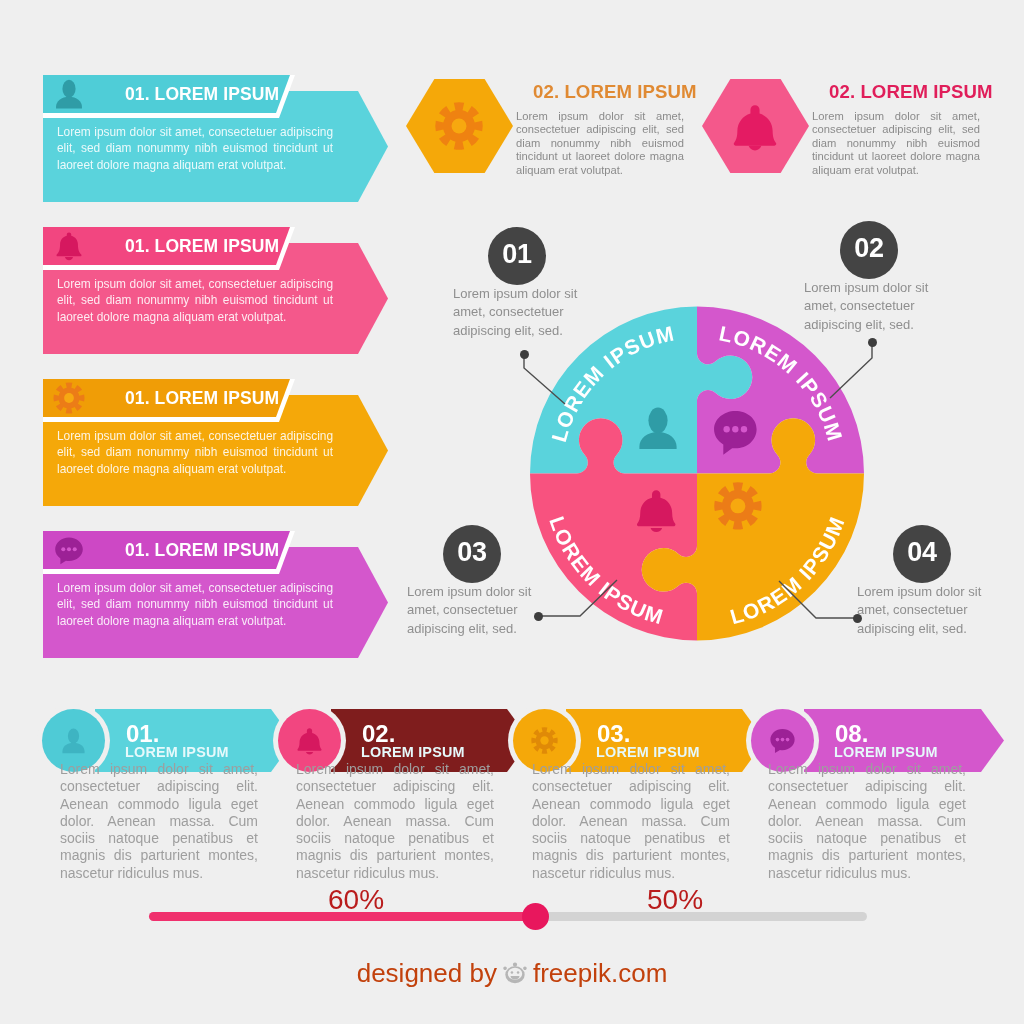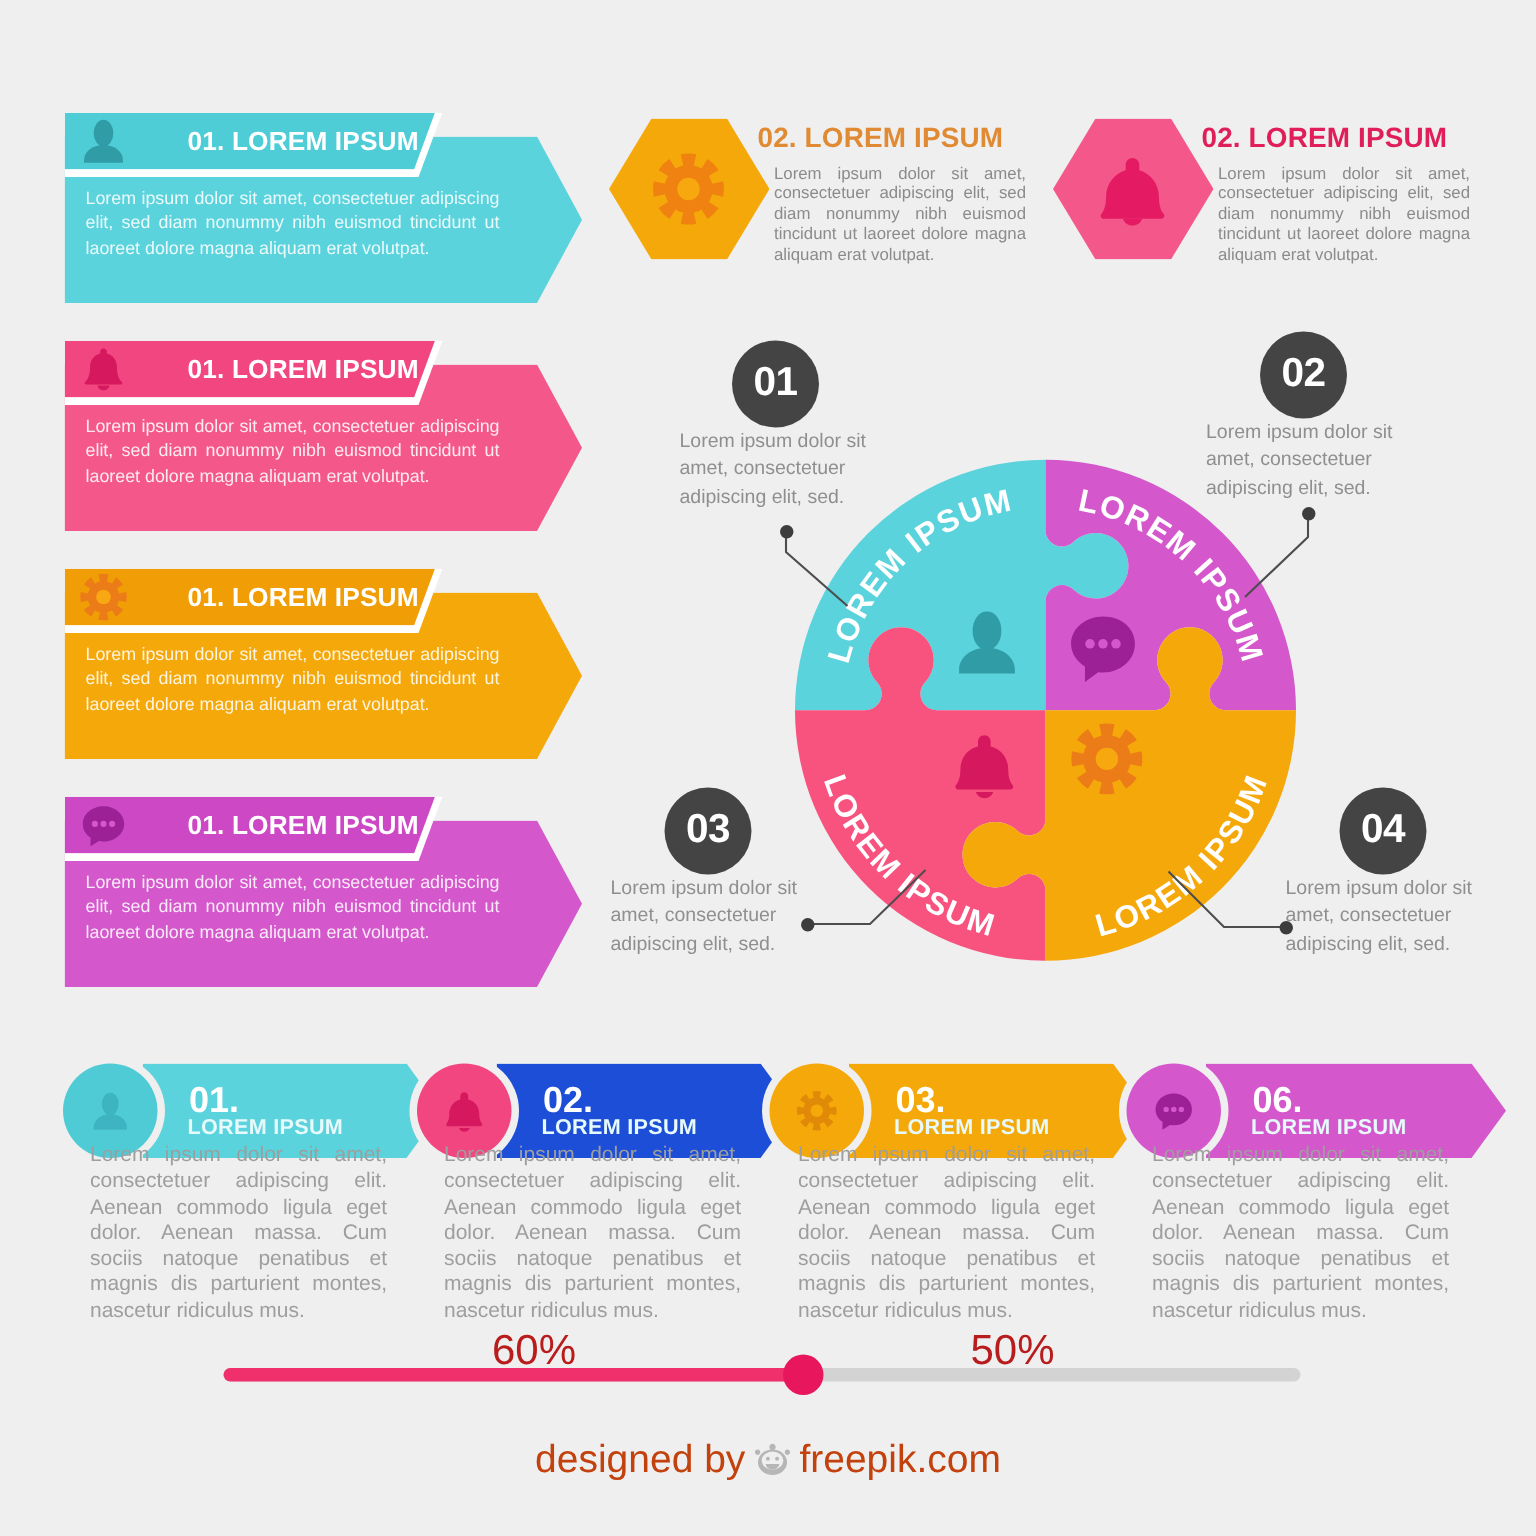--- a/index.html
+++ b/index.html
@@ -18,21 +18,21 @@
      clip-path:polygon(0 0, 247px 0, 233px 38px, 0 38px);}
   .banner .headtxt{position:absolute;left:50px;top:6px;font-size:17.5px;font-weight:bold;color:#ffffff;letter-spacing:0.1px;line-height:26px;margin-left:32px;}
   .banner .bodytxt{position:absolute;left:14px;top:33px;width:276px;font-size:11.9px;line-height:16.3px;color:rgba(255,255,255,0.88);text-align:justify;text-justify:inter-word;}
   .banner .ic{position:absolute;left:9px;top:2px;width:34px;height:34px;}
 
   
   .hexblock{position:absolute;top:79px;}
   .hexblock .hex{position:absolute;left:0;top:0;width:107px;height:94px;
      clip-path:polygon(26.5% 0%, 73.5% 0%, 100% 50%, 73.5% 100%, 26.5% 100%, 0% 50%);}
   .hexblock .hexic{position:absolute;left:27px;top:21px;width:52px;height:52px;}
-  .hexblock .htitle{position:absolute;left:99px;top:2px;font-size:18.6px;font-weight:bold;letter-spacing:0.1px;line-height:22px;white-space:nowrap;}
+  .hexblock .htitle{position:absolute;left:127px;top:2px;font-size:18.6px;font-weight:bold;letter-spacing:0.1px;line-height:22px;white-space:nowrap;}
   .hexblock .htext{position:absolute;left:110px;top:31px;width:168px;font-size:11.2px;line-height:13.4px;color:#8b8b8b;text-align:justify;text-justify:inter-word;}
 
   
   #wheel{position:absolute;left:0;top:0;width:1024px;height:1024px;}
   .ptext{font-size:21px;font-weight:bold;fill:#ffffff;letter-spacing:1.1px;}
 
   
   .numbadge{position:absolute;width:58px;height:58px;background:#444444;border-radius:50%;color:#fff;
      font-size:27px;font-weight:bold;display:flex;align-items:center;justify-content:center;letter-spacing:-0.3px;line-height:1;padding-bottom:3px;box-sizing:border-box;}
   .calltext{position:absolute;width:130px;font-size:13px;line-height:18.4px;color:#8f8f8f;}
@@ -225,21 +225,21 @@
     </div>
     <div class="sring"></div>
     <div class="scirc" style="background:#4fcbd6">
         <svg class="sic" viewBox="0 0 32 32">
         <ellipse cx="16" cy="11" rx="6.2" ry="8.3" fill="#3eb4c2"></ellipse>
         <path d="M16 18.5c-7.2 0-12.2 4.3-12.2 9.5V30h24.4v-2c0-5.2-5-9.5-12.2-9.5z" fill="#3eb4c2"></path>
       </svg>
       </div>
   </div>
   <div class="steptab" style="left:278px">
-    <div class="sbar" style="width:199px;background:#1d4ed8">
+    <div class="sbar" style="width:199px;background:#7f1d1d">
       <div class="snum">02.</div>
       <div class="slbl">LOREM IPSUM</div>
     </div>
     <div class="sring"></div>
     <div class="scirc" style="background:#f24680">
         <svg class="sic" viewBox="0 0 32 32">
         <path d="M16 2.4c-1.6 0-2.9 1.3-2.9 2.9v2.4C8.4 8.7 5 13 5 18.2c0 3.7-.9 5.8-2 7.2-.7.8 0 2 1 2h24c1 0 1.7-1.2 1-2-1.1-1.4-2-3.5-2-7.2 0-5.2-3.4-9.5-8.1-10.5V5.3c0-1.6-1.3-2.9-2.9-2.9z" fill="#d6185f"></path>
         <path d="M12.1 28.6c.6 1.7 2.1 2.8 4 2.8s3.4-1.1 4-2.8z" fill="#d6185f"></path>
       </svg>
       </div>
@@ -252,21 +252,21 @@
     <div class="sring"></div>
     <div class="scirc" style="background:#f5a809">
         <svg class="sic" viewBox="0 0 32 32">
         <path d="M30.25 12.82 A14.60 14.60 0 0 1 30.25 19.18 L25.66 18.16 A9.90 9.90 0 0 1 24.36 21.30 L28.33 23.82 A14.60 14.60 0 0 1 23.82 28.33 L21.30 24.36 A9.90 9.90 0 0 1 18.16 25.66 L19.18 30.25 A14.60 14.60 0 0 1 12.82 30.25 L13.84 25.66 A9.90 9.90 0 0 1 10.70 24.36 L8.18 28.33 A14.60 14.60 0 0 1 3.67 23.82 L7.64 21.30 A9.90 9.90 0 0 1 6.34 18.16 L1.75 19.18 A14.60 14.60 0 0 1 1.75 12.82 L6.34 13.84 A9.90 9.90 0 0 1 7.64 10.70 L3.67 8.18 A14.60 14.60 0 0 1 8.18 3.67 L10.70 7.64 A9.90 9.90 0 0 1 13.84 6.34 L12.82 1.75 A14.60 14.60 0 0 1 19.18 1.75 L18.16 6.34 A9.90 9.90 0 0 1 21.30 7.64 L23.82 3.67 A14.60 14.60 0 0 1 28.33 8.18 L24.36 10.70 A9.90 9.90 0 0 1 25.66 13.84 Z" fill="#e08a07"></path>
         <circle cx="16" cy="16" r="4.6" fill="#f5a809"></circle>
       </svg>
       </div>
   </div>
   <div class="steptab" style="left:751px">
     <div class="sbar" style="width:200px;background:#d457cc">
-      <div class="snum">06.</div>
+      <div class="snum">08.</div>
       <div class="slbl">LOREM IPSUM</div>
     </div>
     <div class="sring"></div>
     <div class="scirc" style="background:#d457cc">
         <svg class="sic" viewBox="0 0 32 32">
         <path d="M16 3.4C8.6 3.4 2.6 8.6 2.6 15c0 3.7 2 7 5.1 9.1v5.8l5.5-3.5c.9.2 1.8.3 2.8.3 7.4 0 13.4-5.2 13.4-11.7S23.4 3.4 16 3.4z" fill="#9c2196"></path>
         <circle cx="10.4" cy="15" r="2" fill="#d457cc"></circle>
         <circle cx="16" cy="15" r="2" fill="#d457cc"></circle>
         <circle cx="21.6" cy="15" r="2" fill="#d457cc"></circle>
       </svg>

